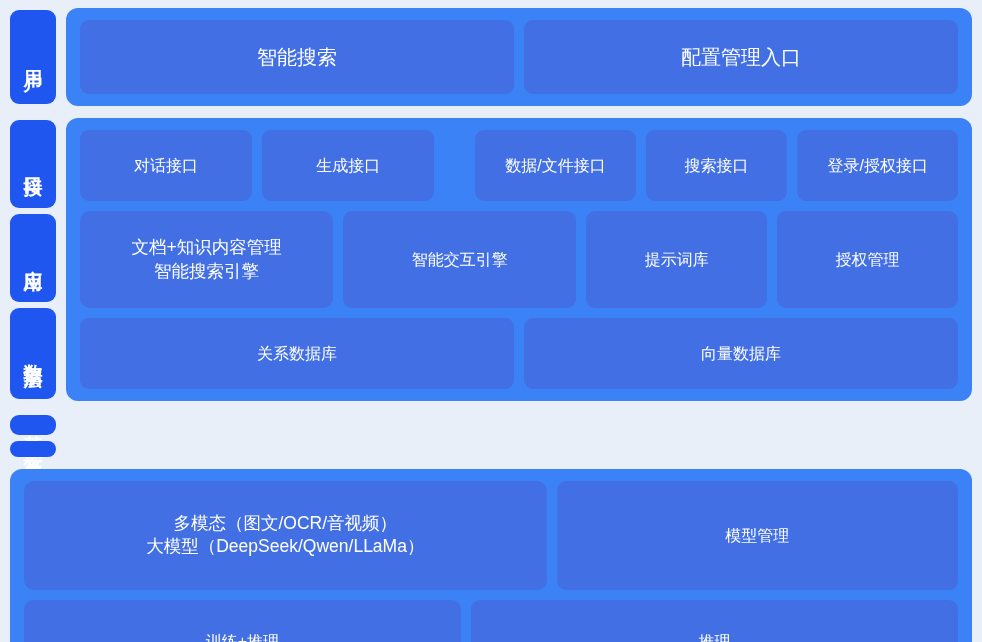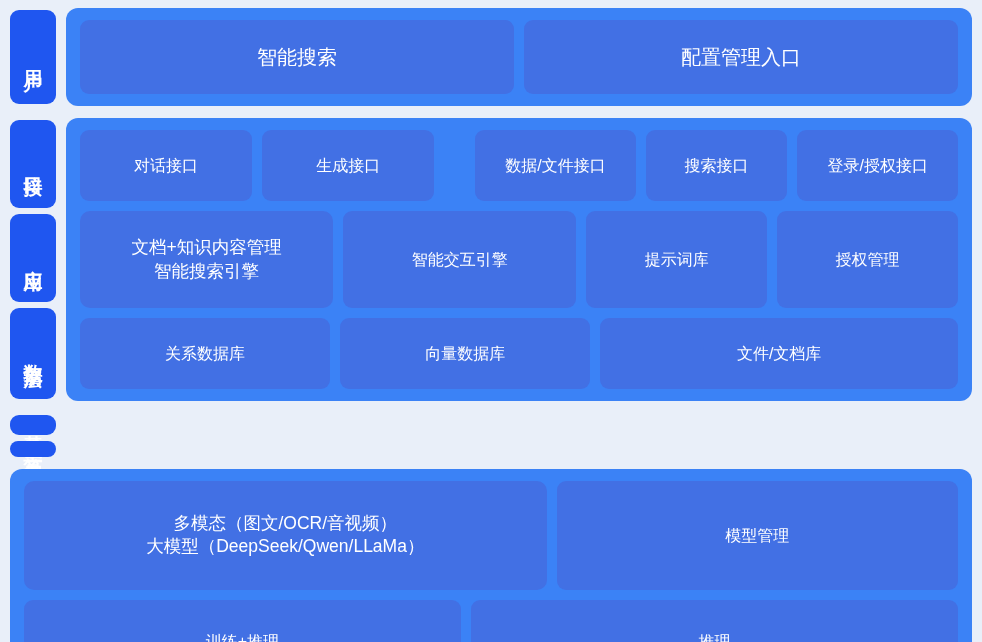--- a/index.html
+++ b/index.html
@@ -148,21 +148,20 @@
         <div class="row">
           <div class="chip multiline" style="flex: 1.18 1 0px;">文档+知识内容管理
 智能搜索引擎</div>
           <div class="chip" style="flex: 1.08 1 0px;">智能交互引擎</div>
           <div class="chip" style="flex: 0.82 1 0px; text-align: center;">提示词库</div>
           <div class="chip" style="flex: 0.82 1 0px;">授权管理</div>
         </div>
         <div class="row">
           <div class="chip" style="flex: 1 1 0px;">关系数据库</div>
           <div class="chip" style="flex: 1 1 0px;">向量数据库</div>
-          <div class="chip" style="flex: 1.46 1 0px;">文件/文档库</div>
         </div>
       </div>
     </div>
     <div class="section section-infra">
       <div class="rail">
         <div class="rail-tab">
           <span class="vtext">基础模型</span>
         </div>
         <div class="rail-tab">
           <span class="vtext">算力层</span>

